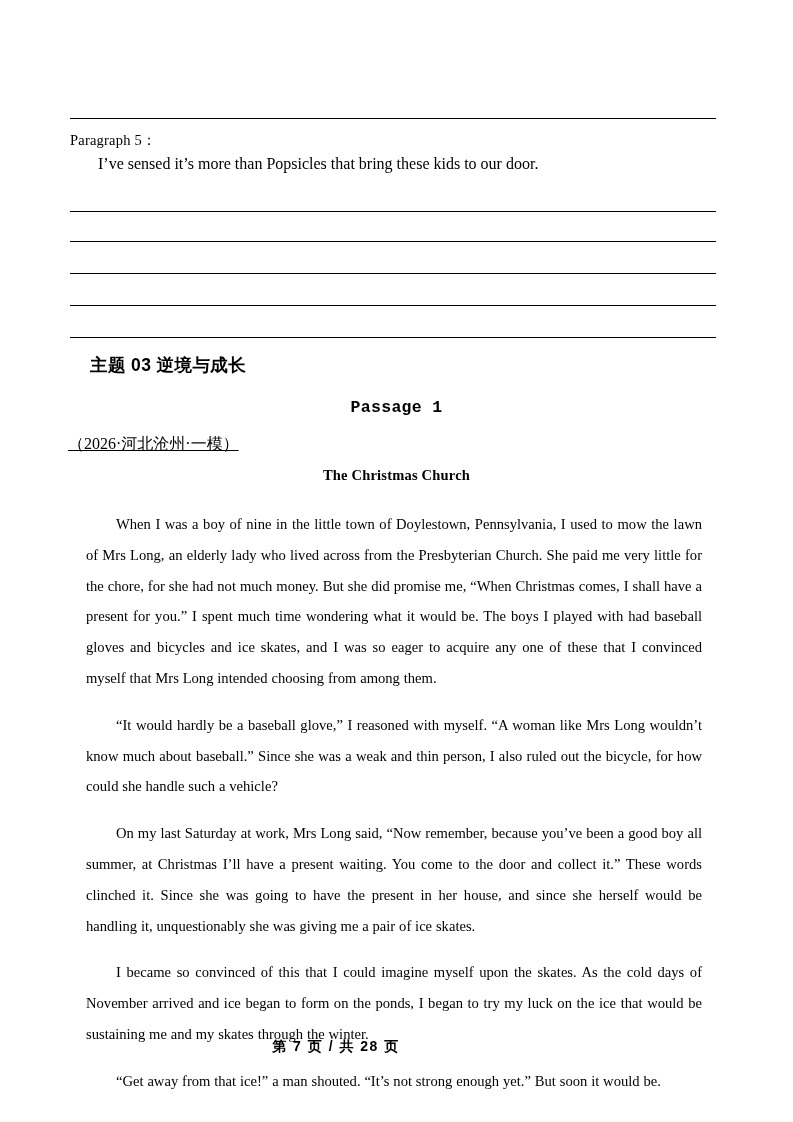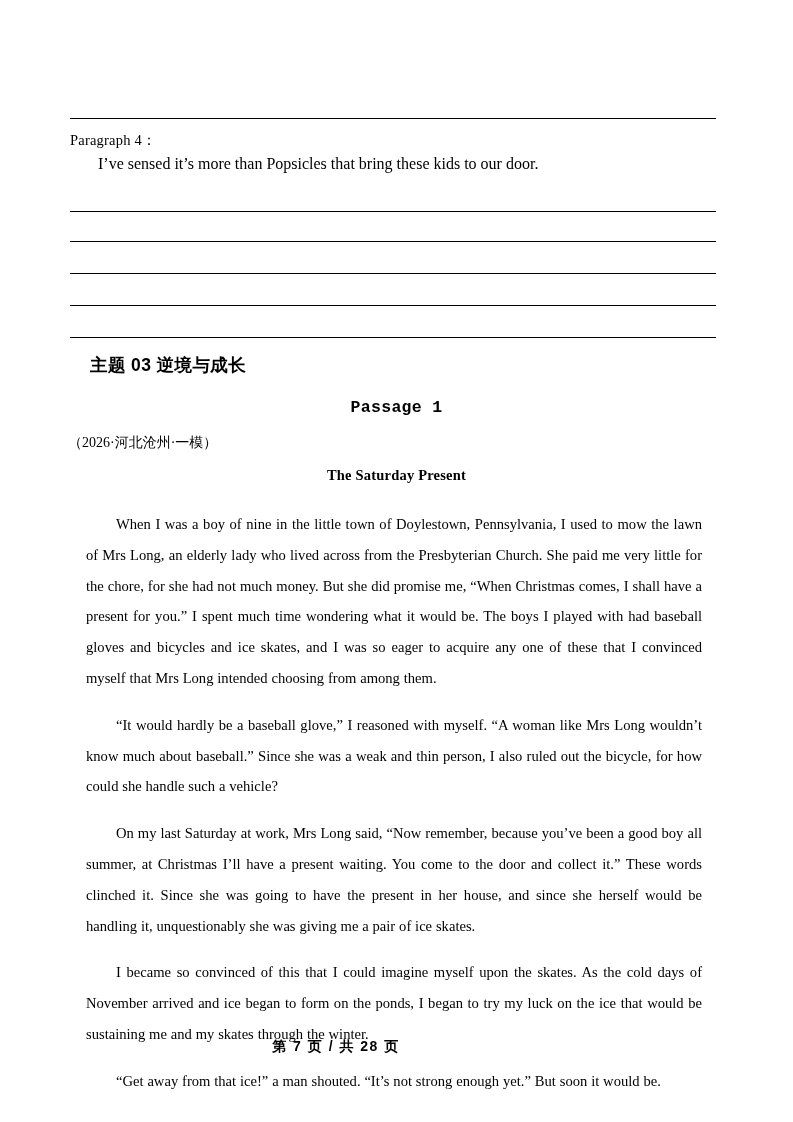--- a/index.html
+++ b/index.html
@@ -73,22 +73,23 @@
     font-family: Liberation Mono, monospace;
     font-weight: bold;
     font-size: 16.5px;
     letter-spacing: 0.3px;
   }
 
   .source-cite {
     position: absolute;
     left: 68px;
     top: 434px;
-    font-size: 14px;
+    font-size: 16px;
     white-space: nowrap;
+    text-decoration: underline;
   }
 
   
   .article-title {
     position: absolute;
     left: 0;
     top: 467px;
     width: 793px;
     text-align: center;
     font-weight: bold;
@@ -126,37 +127,37 @@
     letter-spacing: 1.5px;
   }
 </style>
 </head>
 <body>
 
 <div class="page">
 
   <div class="rule-line" style="top:118px;"></div>
 
-  <div class="para-label">Paragraph 4：</div>
+  <div class="para-label">Paragraph 5：</div>
 
   <div class="para-sentence">I’ve sensed it’s more than Popsicles that bring these kids to our door.</div>
 
   <div class="rule-line" style="top:211px;"></div>
   <div class="rule-line" style="top:241px;"></div>
   <div class="rule-line" style="top:273px;"></div>
   <div class="rule-line" style="top:305px;"></div>
   <div class="rule-line" style="top:337px;"></div>
 
   <div class="topic-heading">主题 03  逆境与成长</div>
 
   <div class="passage-heading">Passage 1</div>
 
   <div class="source-cite">（2026·河北沧州·一模）</div>
 
-  <div class="article-title">The Saturday Present</div>
+  <div class="article-title">The Christmas Church</div>
 
   <div class="article-body">
     <p>When I was a boy of nine in the little town of Doylestown, Pennsylvania, I used to mow the lawn of Mrs Long, an elderly lady who lived across from the Presbyterian Church. She paid me very little for the chore, for she had not much money. But she did promise me, “When Christmas comes, I shall have a present for you.” I spent much time wondering what it would be. The boys I played with had baseball gloves and bicycles and ice skates, and I was so eager to acquire any one of these that I convinced myself that Mrs Long intended choosing from among them.</p>
     <p>“It would hardly be a baseball glove,” I reasoned with myself. “A woman like Mrs Long wouldn’t know much about baseball.” Since she was a weak and thin person, I also ruled out the bicycle, for how could she handle such a vehicle?</p>
     <p>On my last Saturday at work, Mrs Long said, “Now remember, because you’ve been a good boy all summer, at Christmas I’ll have a present waiting. You come to the door and collect it.” These words clinched it. Since she was going to have the present in her house, and since she herself would be handling it, unquestionably she was giving me a pair of ice skates.</p>
     <p>I became so convinced of this that I could imagine myself upon the skates. As the cold days of November arrived and ice began to form on the ponds, I began to try my luck on the ice that would be sustaining me and my skates through the winter.</p>
     <p>“Get away from that ice!” a man shouted. “It’s not strong enough yet.” But soon it would be.</p>
   </div>
 
   <div class="page-footer">第 7 页 / 共 28 页</div>

